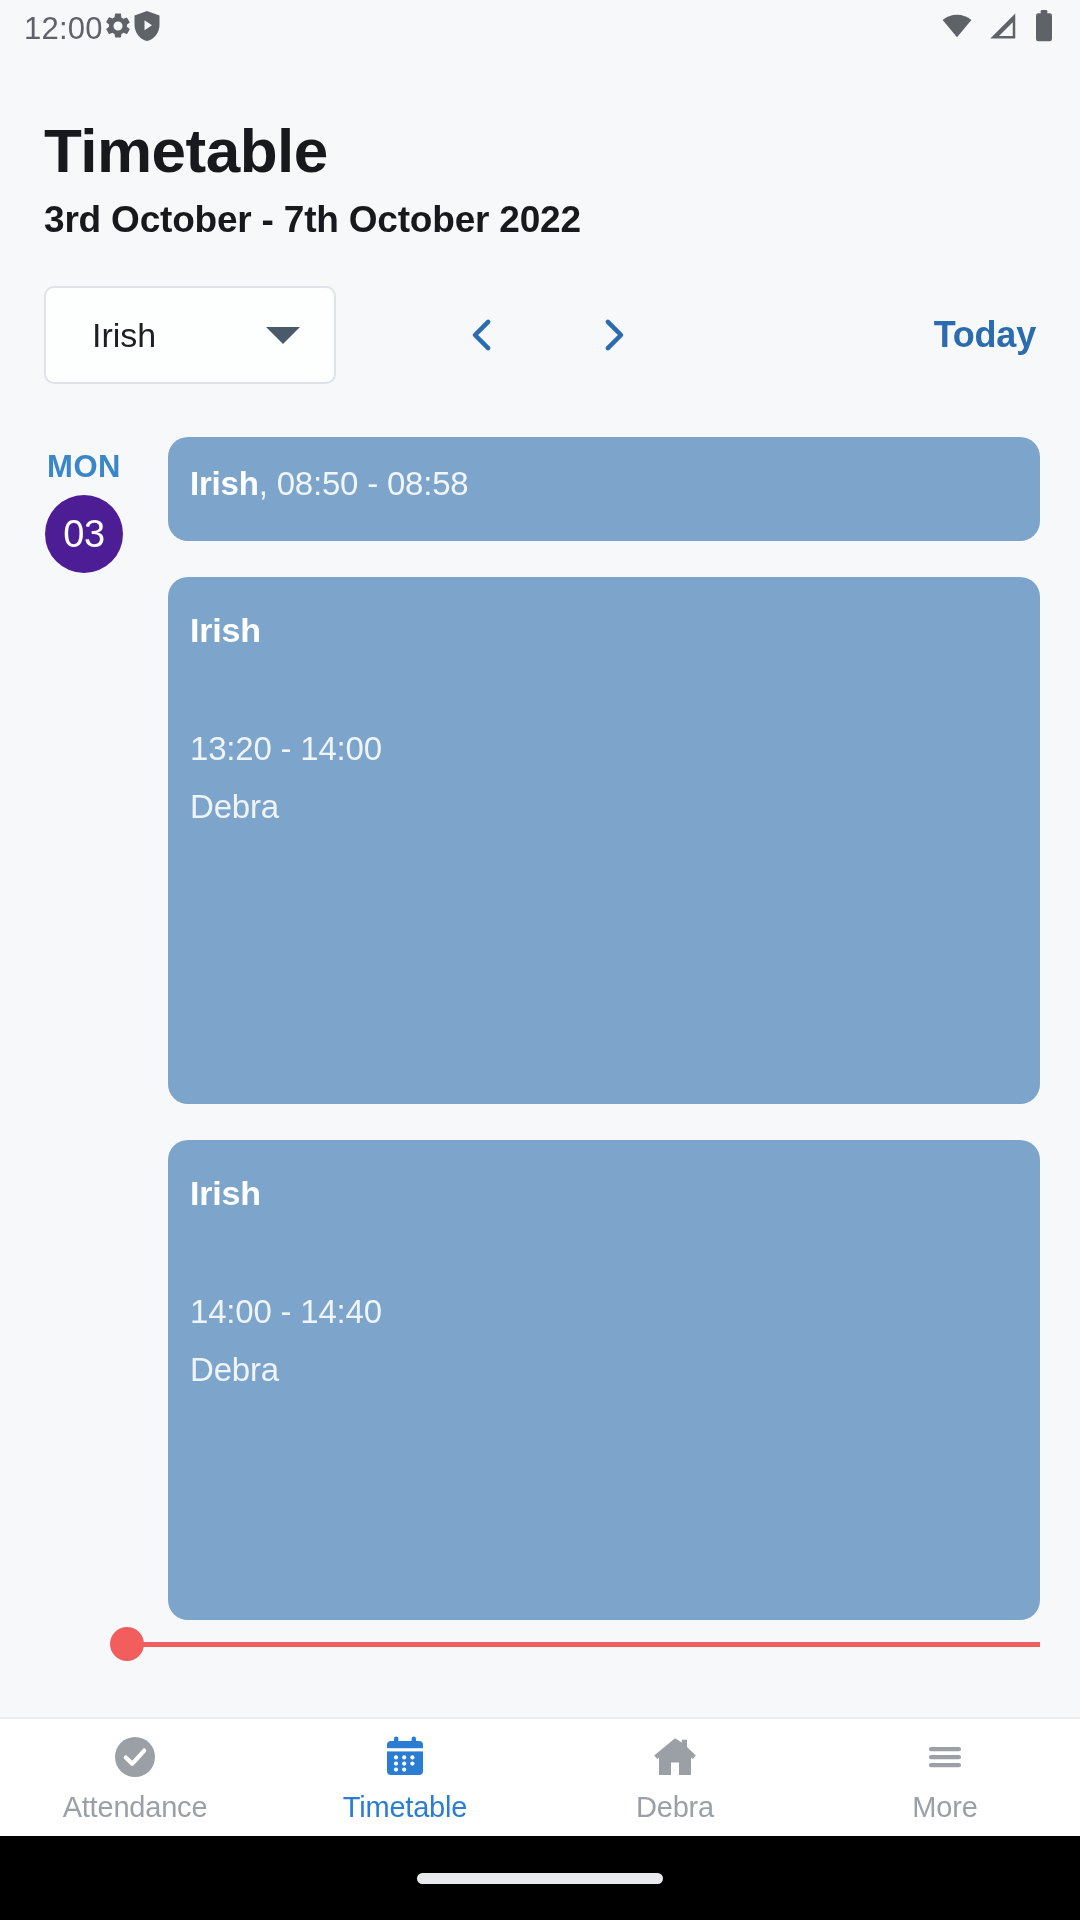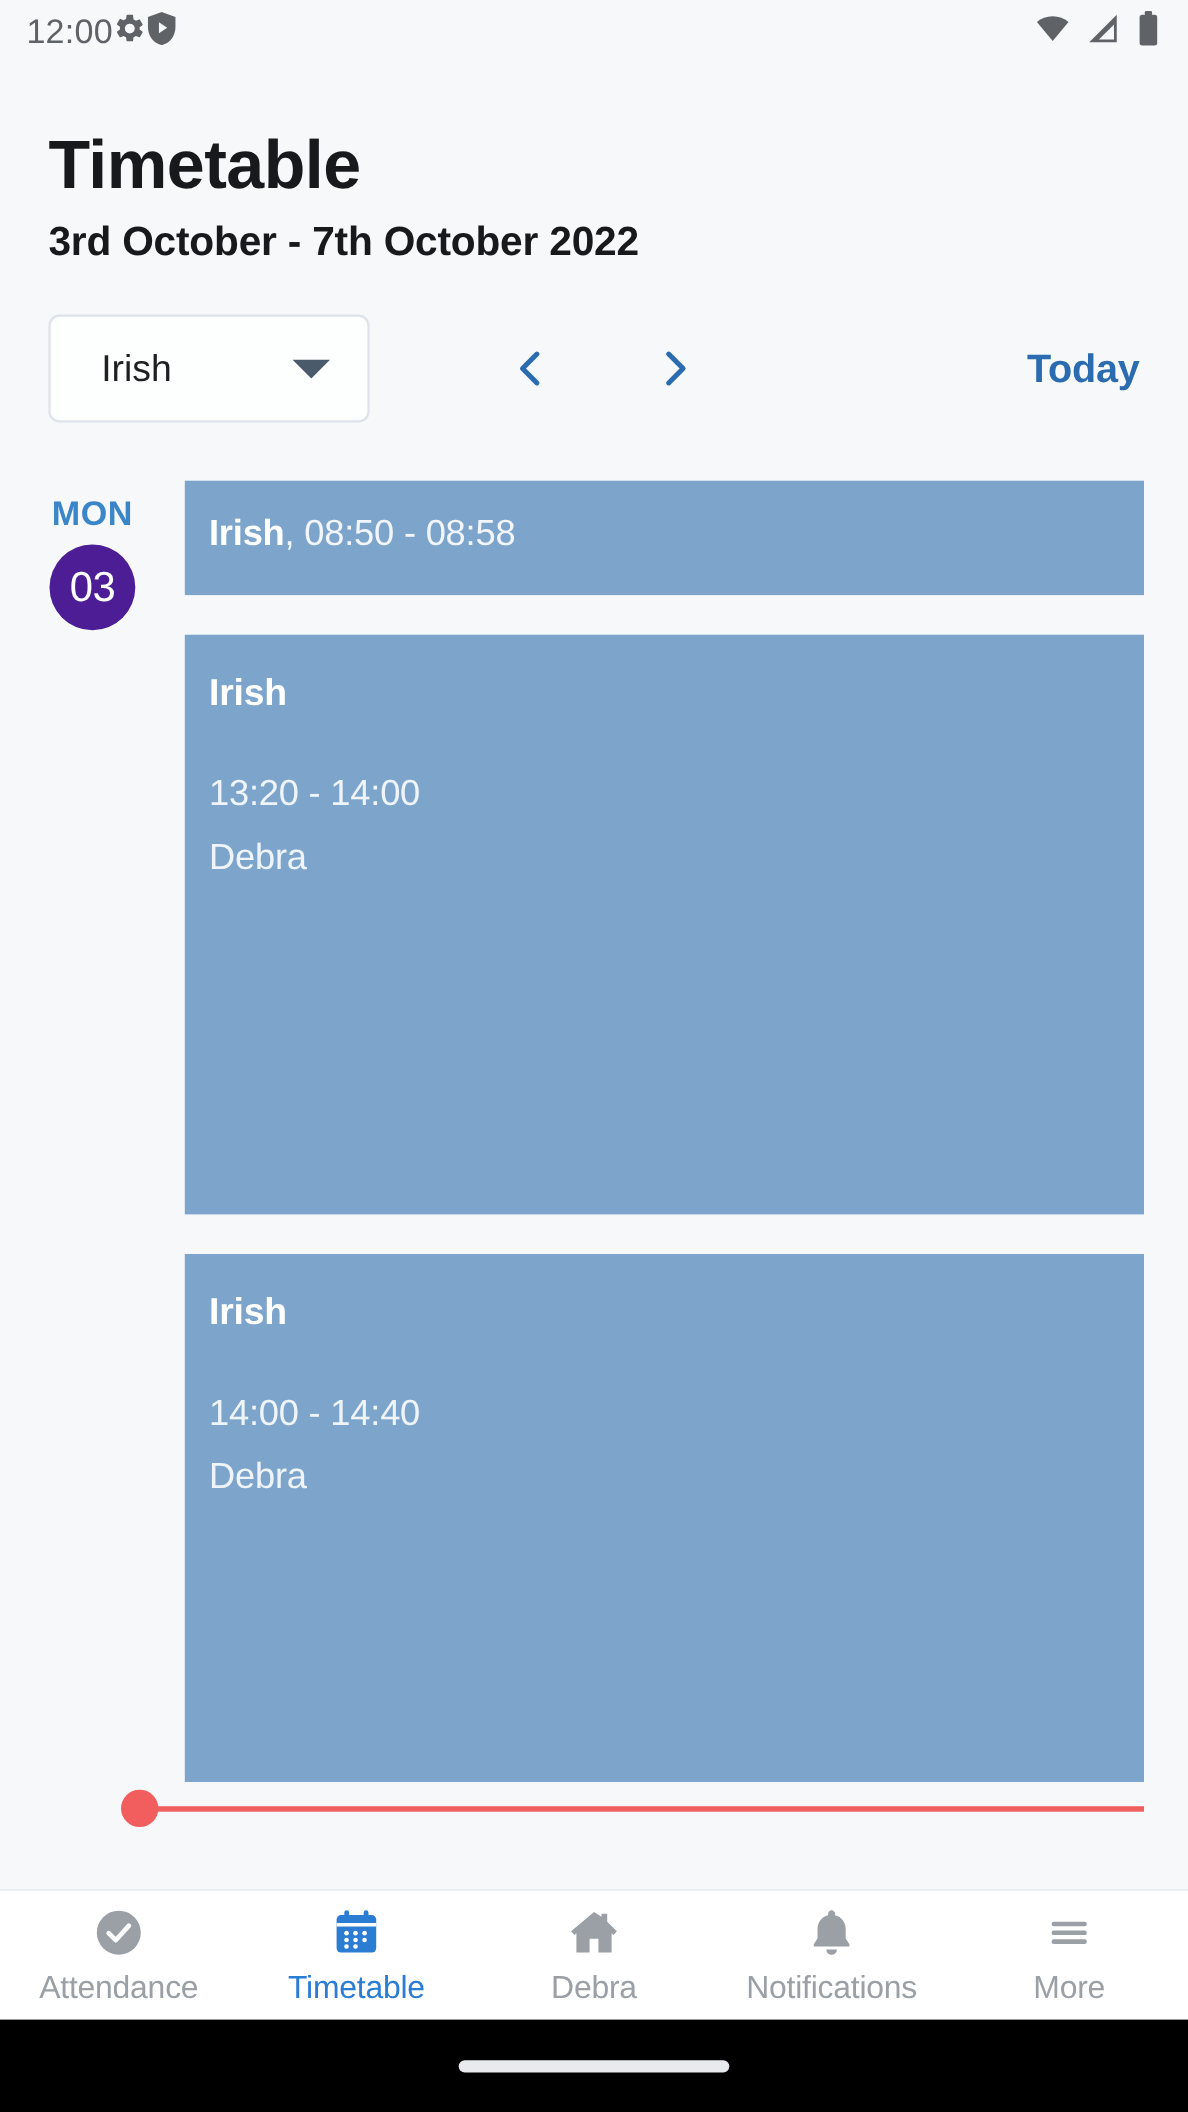--- a/index.html
+++ b/index.html
@@ -154,21 +154,21 @@
   }
   .events-col {
     flex: 1;
     padding-right: 40px;
     display: flex;
     flex-direction: column;
     gap: 36px;
   }
   .event-card {
     background: #7da5cc;
-    border-radius: 0;
+    border-radius: 20px;
     padding: 34px 22px 20px 22px;
     color: #ffffff;
   }
   .event-card.compact { height: 104px; padding-top: 28px; }
   .event-card.tall-a  { height: 527px; }
   .event-card.tall-b  { height: 480px; }
 
   .event-inline {
     font-size: 33px;
     color: #f2f6fa;
@@ -177,21 +177,21 @@
   .event-inline b { font-weight: bold; color: #ffffff; }
   .event-subject {
     font-size: 34px;
     font-weight: bold;
     color: #ffffff;
     letter-spacing: -0.2px;
   }
   .event-time {
     font-size: 33px;
     color: #eff4f9;
-    margin-top: 52px;
+    margin-top: 80px;
     letter-spacing: -0.2px;
   }
   .event-teacher {
     font-size: 33px;
     color: #eff4f9;
     margin-top: 20px;
     letter-spacing: -0.2px;
   }
 
   
@@ -410,29 +410,20 @@
 
   <div class="nav-item">
     <span class="nav-icon">
       <svg width="48" height="48" viewBox="0 0 24 24">
           <path fill="#9aa0a6" d="M12 2.6 1.6 11.3l1.5 1.7L4 12.2V21h6v-6.2h4V21h6v-8.8l.9.8 1.5-1.7L18 7V3.4h-2.6v1.4L12 2.6z"></path>
         </svg>
     </span>
     <span class="nav-label">Debra</span>
   </div>
 
-  <div class="nav-item">
-    <span class="nav-icon">
-      <svg width="48" height="48" viewBox="0 0 24 24">
-          <path fill="#9aa0a6" d="M12 1.8c-.9 0-1.6.8-1.6 1.7v.6C7.6 4.8 5.6 7.3 5.6 10.3v4.3l-1.7 2.6v1.1h16.2v-1.1l-1.7-2.6v-4.3c0-3-2-5.5-4.8-6.2v-.6c0-.9-.7-1.7-1.6-1.7z"></path>
-          <path fill="#9aa0a6" d="M9.6 19.6a2.4 2.4 0 0 0 4.8 0z"></path>
-        </svg>
-    </span>
-    <span class="nav-label">Notifications</span>
-  </div>
 
   <div class="nav-item">
     <span class="nav-icon">
       <svg width="48" height="48" viewBox="0 0 24 24">
           <g fill="#9aa0a6">
             <rect x="4" y="7" width="16" height="2.1" rx="1"></rect>
             <rect x="4" y="11" width="16" height="2.1" rx="1"></rect>
             <rect x="4" y="15" width="16" height="2.1" rx="1"></rect>
           </g>
         </svg>

